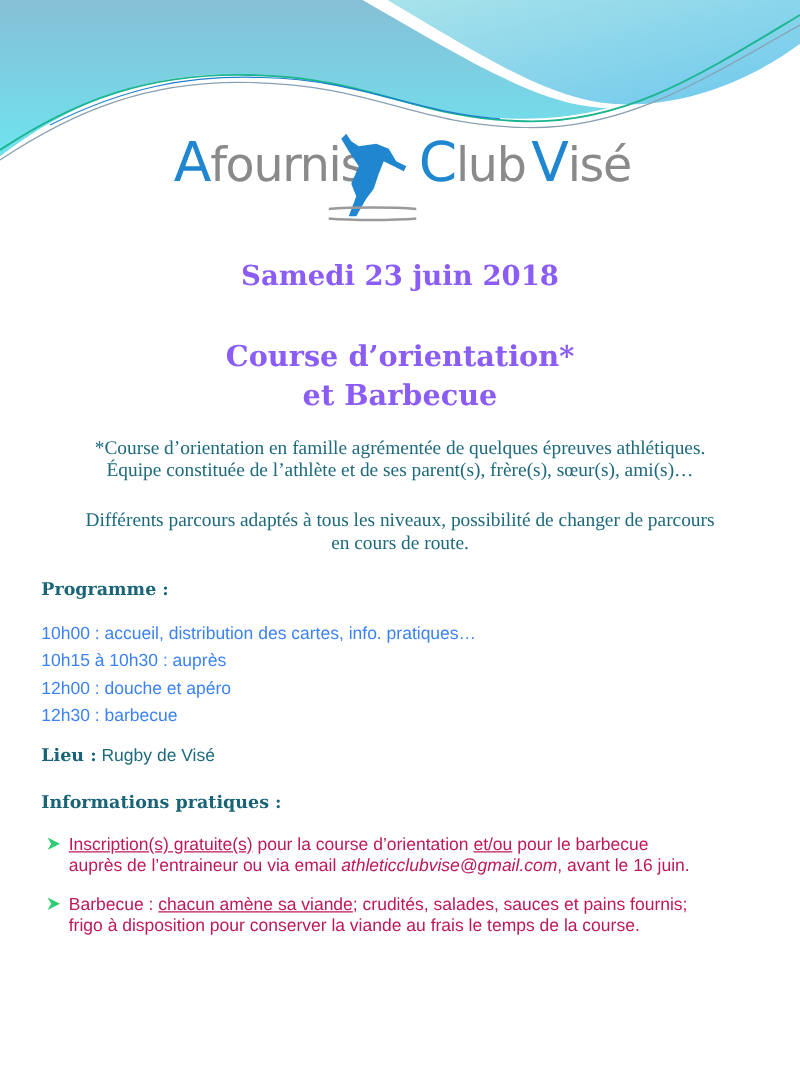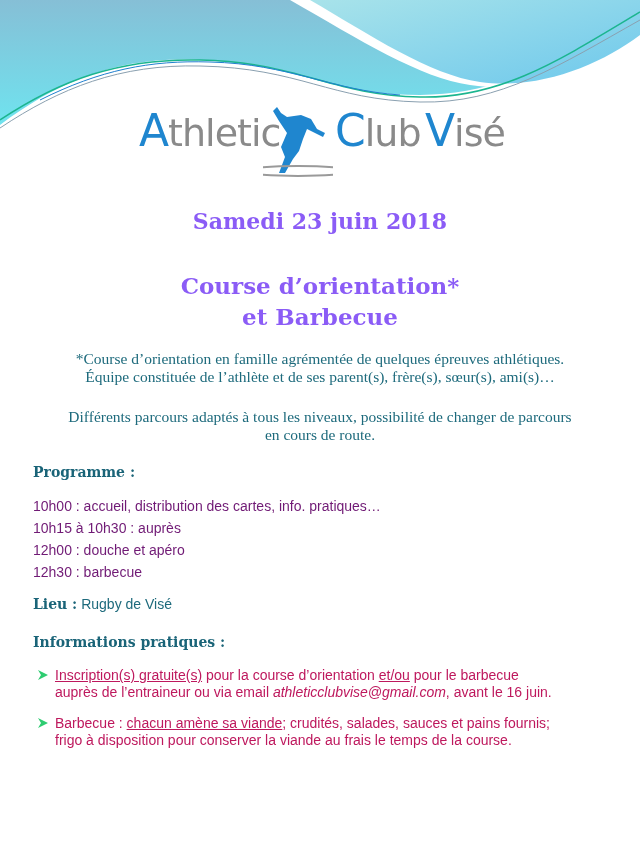--- a/index.html
+++ b/index.html
@@ -27,21 +27,21 @@
     position:absolute; left:20px; width:600px; text-align:center;
     font-family:"Liberation Serif", serif; font-size:15.5px; line-height:18px; color:#1d6a7c;
   }
   .desc1 { top:350px; }
   .desc2 { top:408px; }
   .section-label {
     position:absolute; left:33px; font-family:"DejaVu Serif", serif;
     font-weight:bold; font-size:14px; color:#1a6478;
   }
   .prog-label { top:464px; }
-  .prog-list { position:absolute; left:33px; top:495px; font-size:14px; line-height:22px; color:#701a75; }
+  .prog-list { position:absolute; left:33px; top:495px; font-size:14px; line-height:22px; color:#3b82f6; }
   .lieu { position:absolute; left:33px; top:596px; font-size:14px; color:#1d6a7c; }
   .lieu b { font-family:"DejaVu Serif", serif; color:#1a6478; font-size:14px; }
   .info-label { top:634px; }
   .bullet { position:absolute; left:37px; width:580px; font-size:14px; line-height:17px; color:#be185d; }
   .bullet1 { top:667px; }
   .bullet2 { top:715px; }
   .arrow { position:absolute; left:0; top:2px; width:12px; height:12px; }
   .btext { margin-left:18px; }
   .u { text-decoration:underline; }
   .email { font-style:italic; }
@@ -62,21 +62,21 @@
   </defs>
   <path d="M0,0 L640,0 L640,10 C560,60 500,95 420,95 C330,95 300,65 200,60 C120,56 60,80 0,125 Z" fill="url(#g1)"></path>
   <path d="M290,0 L640,0 L640,40 C600,70 540,95 470,85 C420,78 360,40 290,0 Z" fill="#ffffff"></path>
   <path d="M310,0 L640,0 L640,35 C600,65 540,90 480,82 C430,75 370,35 310,0 Z" fill="url(#g2)"></path>
   <path d="M0,120 C60,80 120,58 200,60 C300,62 330,95 420,97 C500,99 560,60 640,12" fill="none" stroke="#1bb58f" stroke-width="1.5"></path>
   <path d="M0,128 C60,88 120,64 200,66 C300,68 330,100 420,102 C500,104 560,65 640,20" fill="none" stroke="#8aa0b0" stroke-width="1"></path>
   <path d="M40,100 C100,70 150,60 210,62 C290,64 330,90 400,95" fill="none" stroke="#1f7fcf" stroke-width="1"></path>
 </svg>
 
 <div class="logo">
-  <span class="logo-text" style="left:4px;"><span class="cap">A</span><span>thletic</span></span>
+  <span class="logo-text" style="left:4px;"><span class="cap">A</span><span>fournis</span></span>
   <svg style="position:absolute;left:128px;top:6px;" width="70" height="75" viewBox="0 0 70 75">
     <path d="M14,4 L18,10 L24,14 L38,12 L48,16 L54,26 L62,30 L60,34 L52,30 L44,26 L40,36 L36,48 L30,56 L22,70 L16,70 L22,54 L18,44 L24,30 L16,18 L10,8 Z" fill="#1f86cf"></path>
     <ellipse cx="35" cy="68" rx="55" ry="5" fill="none" stroke="#9a9a9a" stroke-width="2"></ellipse>
   </svg>
   <span class="logo-text" style="left:200px;"><span class="cap">C</span><span>lub</span></span>
   <span class="logo-text" style="left:290px;"><span class="cap">V</span><span>isé</span></span>
 </div>
 
 <div class="heading date">Samedi 23 juin 2018</div>
 

